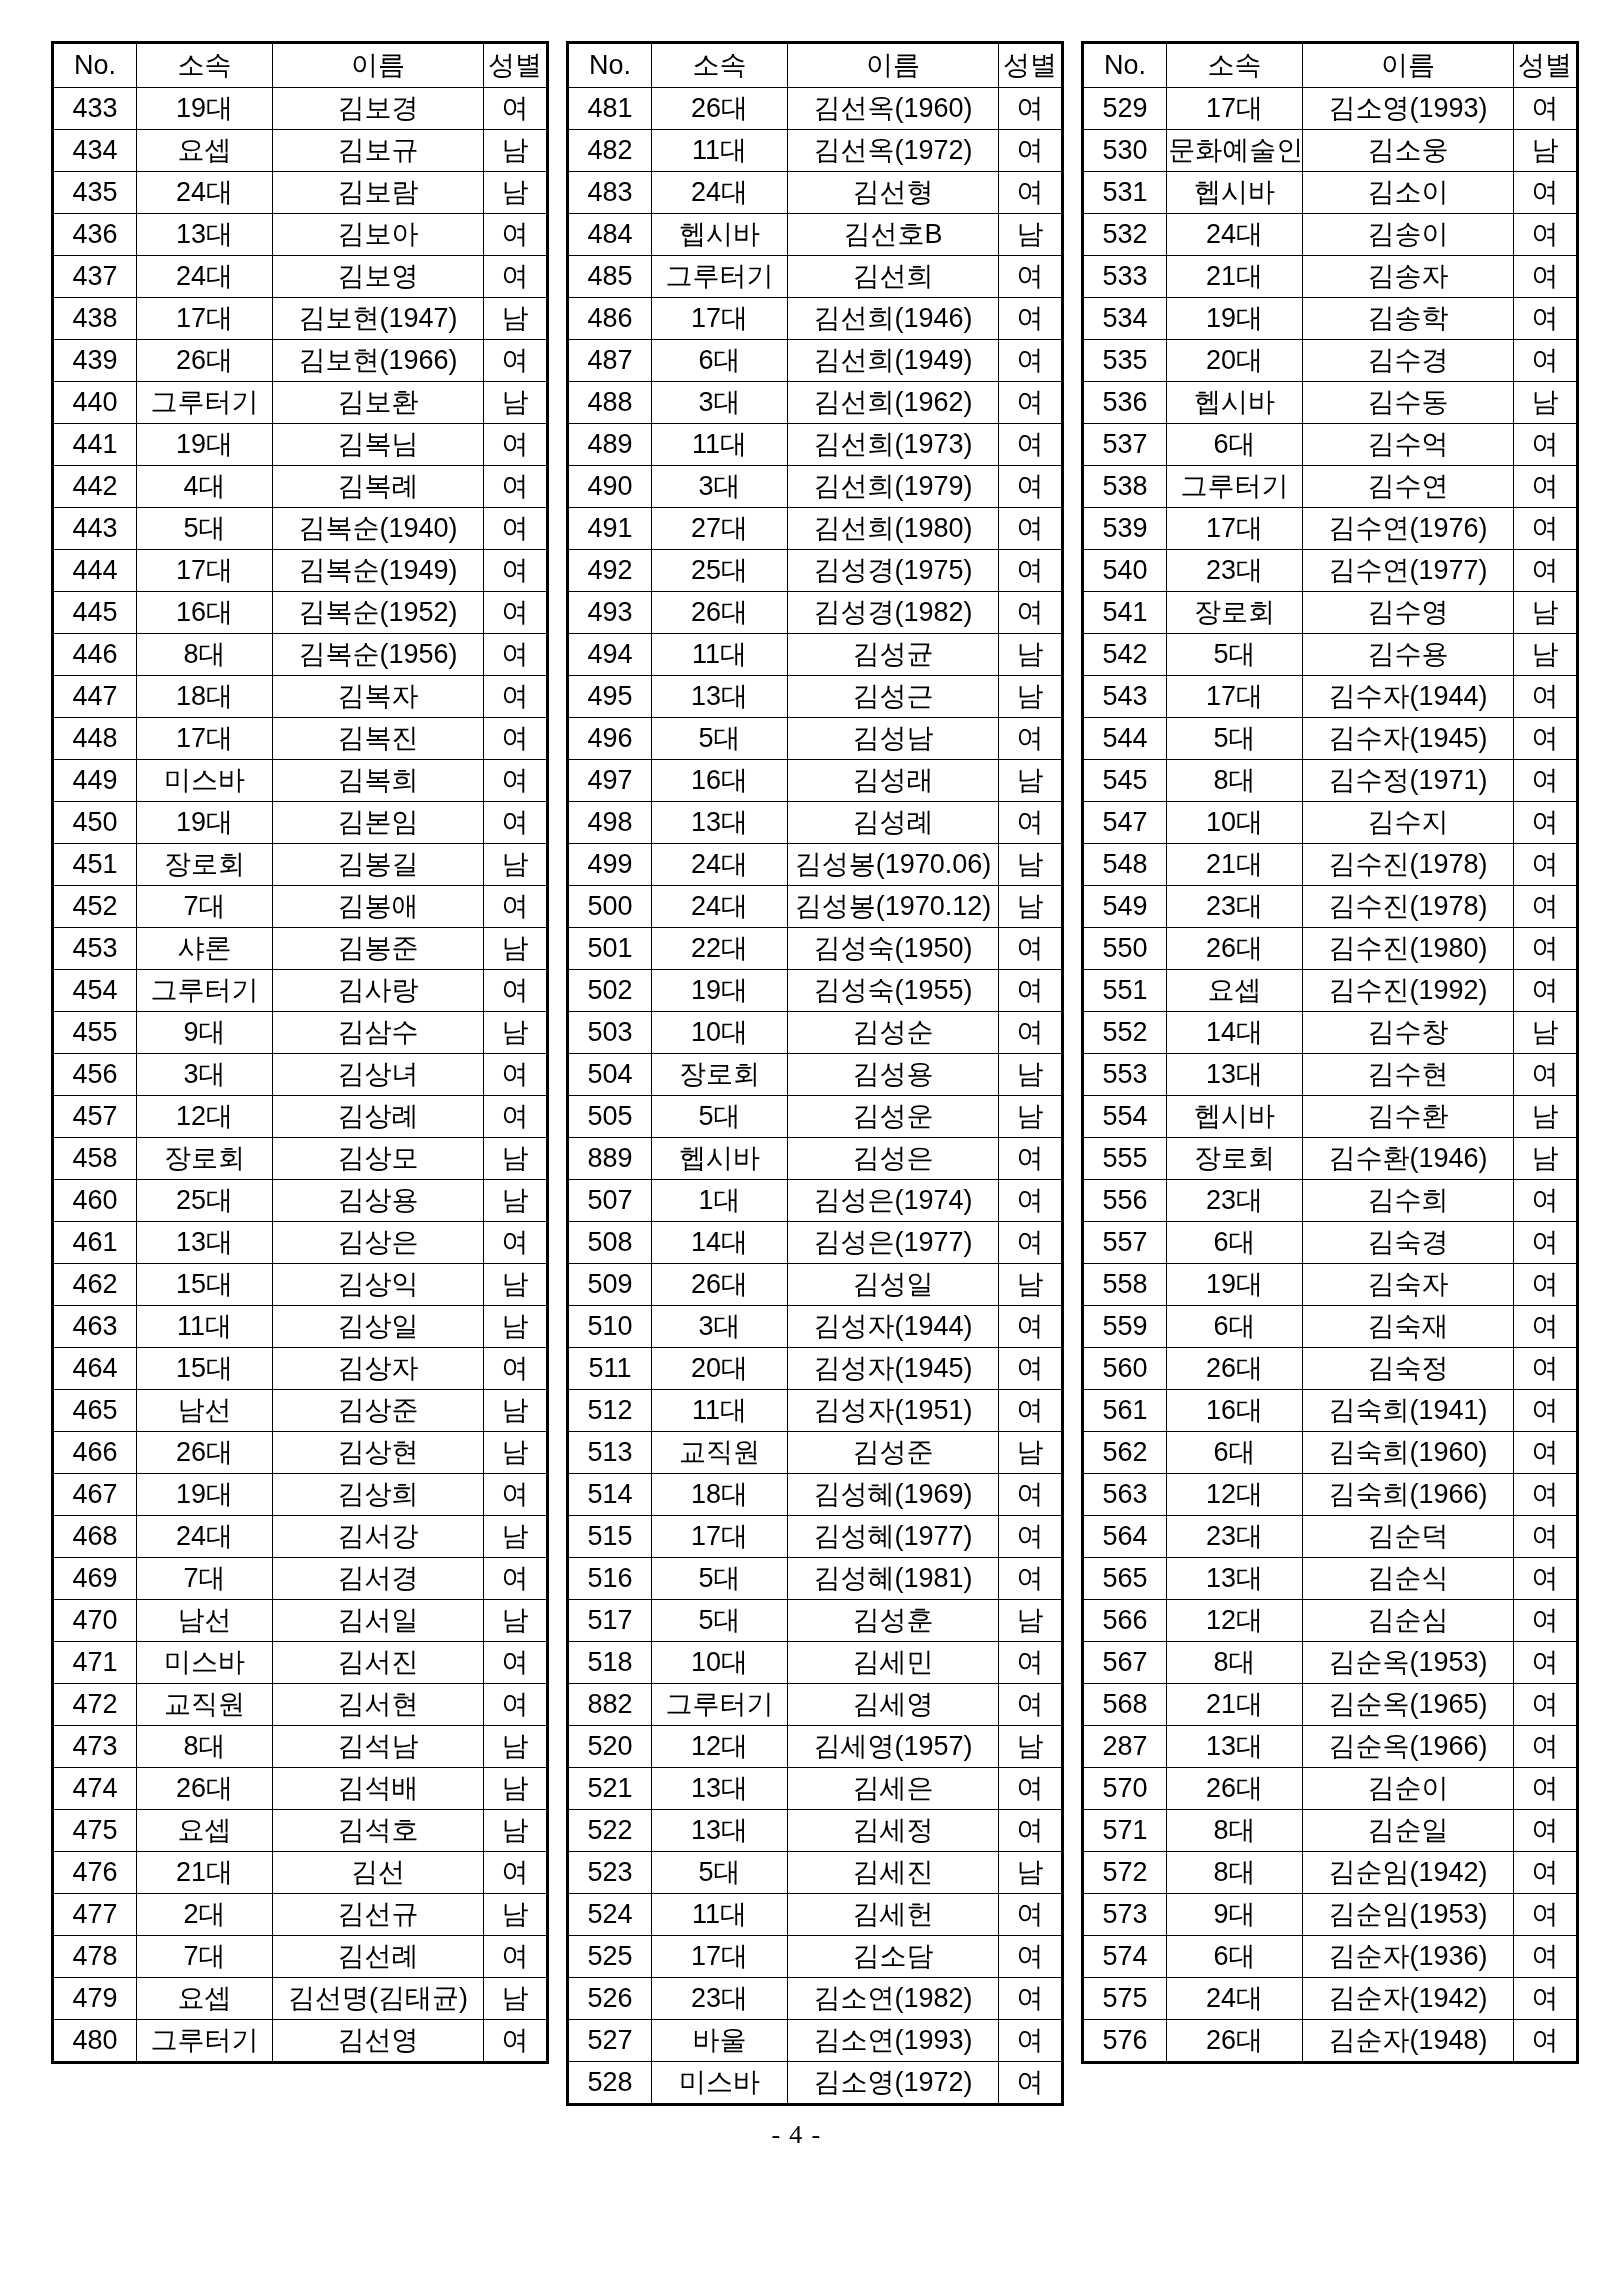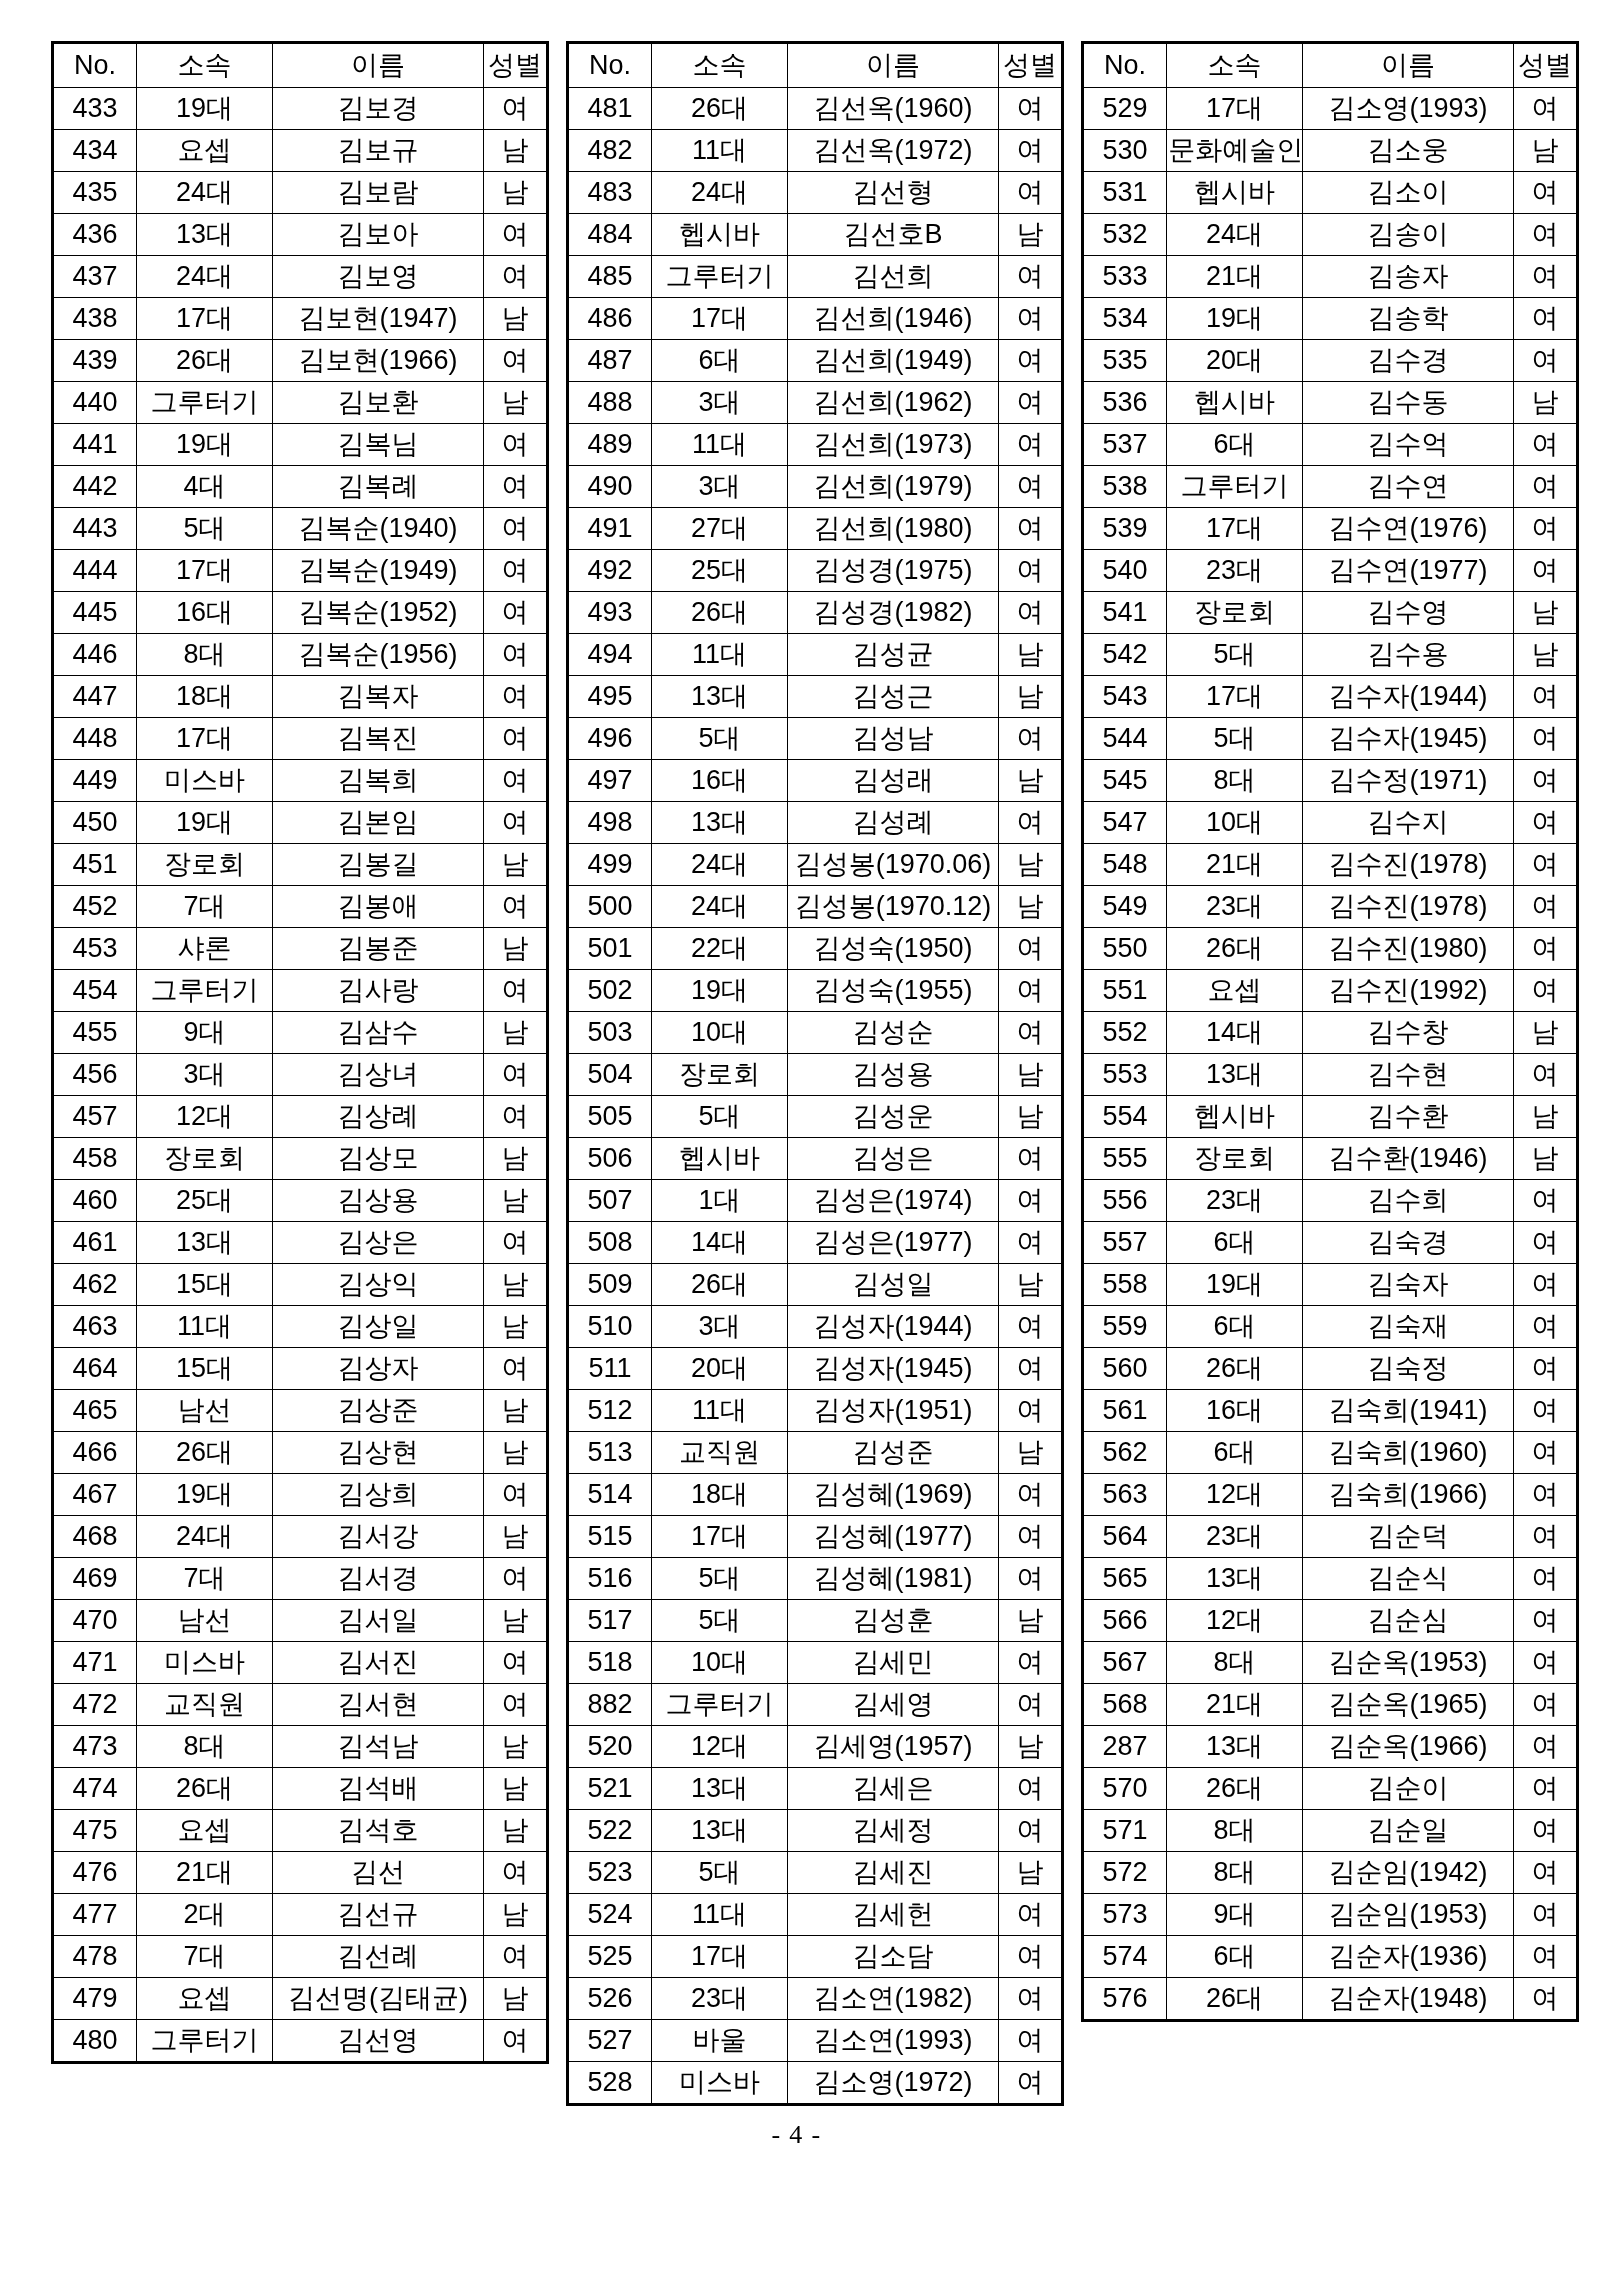--- a/index.html
+++ b/index.html
@@ -537,21 +537,21 @@
             <td>김성용</td>
             <td>남</td>
           </tr>
           <tr>
             <td>505</td>
             <td>5대</td>
             <td>김성운</td>
             <td>남</td>
           </tr>
           <tr>
-            <td>506</td>
+            <td>889</td>
             <td>헵시바</td>
             <td>김성은</td>
             <td>여</td>
           </tr>
           <tr>
             <td>507</td>
             <td>1대</td>
             <td>김성은(1974)</td>
             <td>여</td>
           </tr>
@@ -963,20 +963,26 @@
             <td>김순임(1953)</td>
             <td>여</td>
           </tr>
           <tr>
             <td>574</td>
             <td>6대</td>
             <td>김순자(1936)</td>
             <td>여</td>
           </tr>
           <tr>
+            <td>575</td>
+            <td>24대</td>
+            <td>김순자(1942)</td>
+            <td>여</td>
+          </tr>
+          <tr>
             <td>576</td>
             <td>26대</td>
             <td>김순자(1948)</td>
             <td>여</td>
           </tr>
         </tbody>
       </table>
     </div>
 
   <div id="footer">- 4 -</div>

